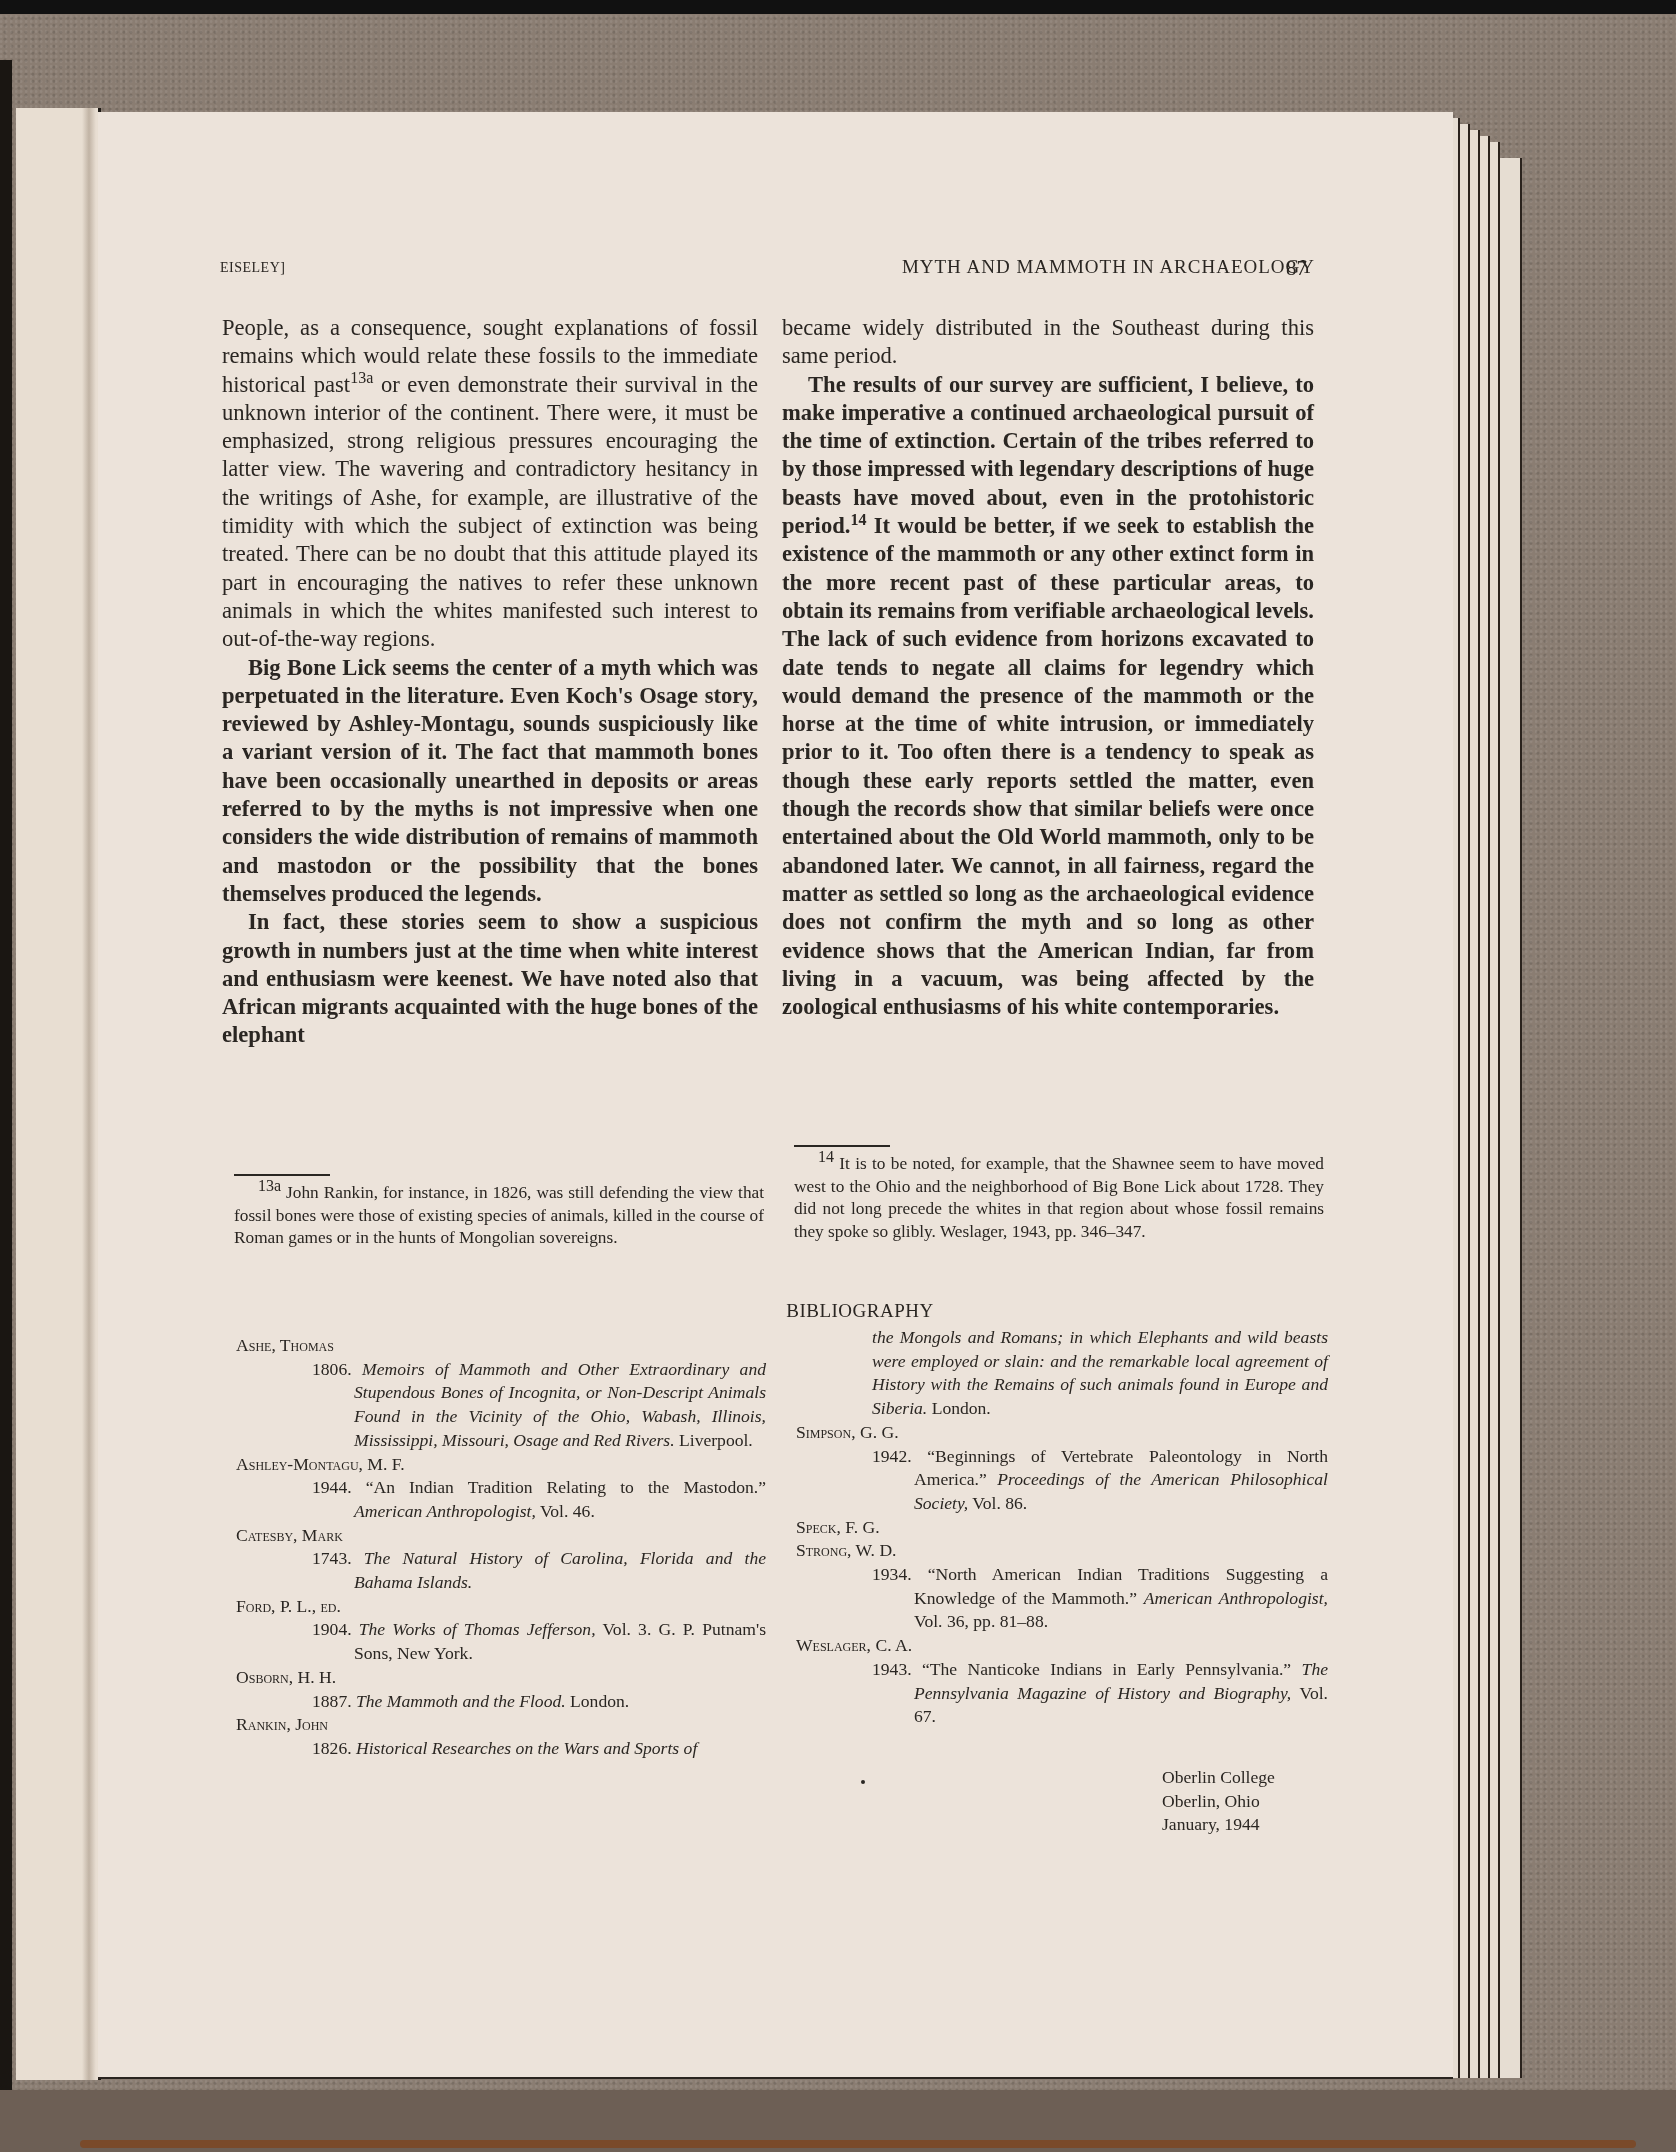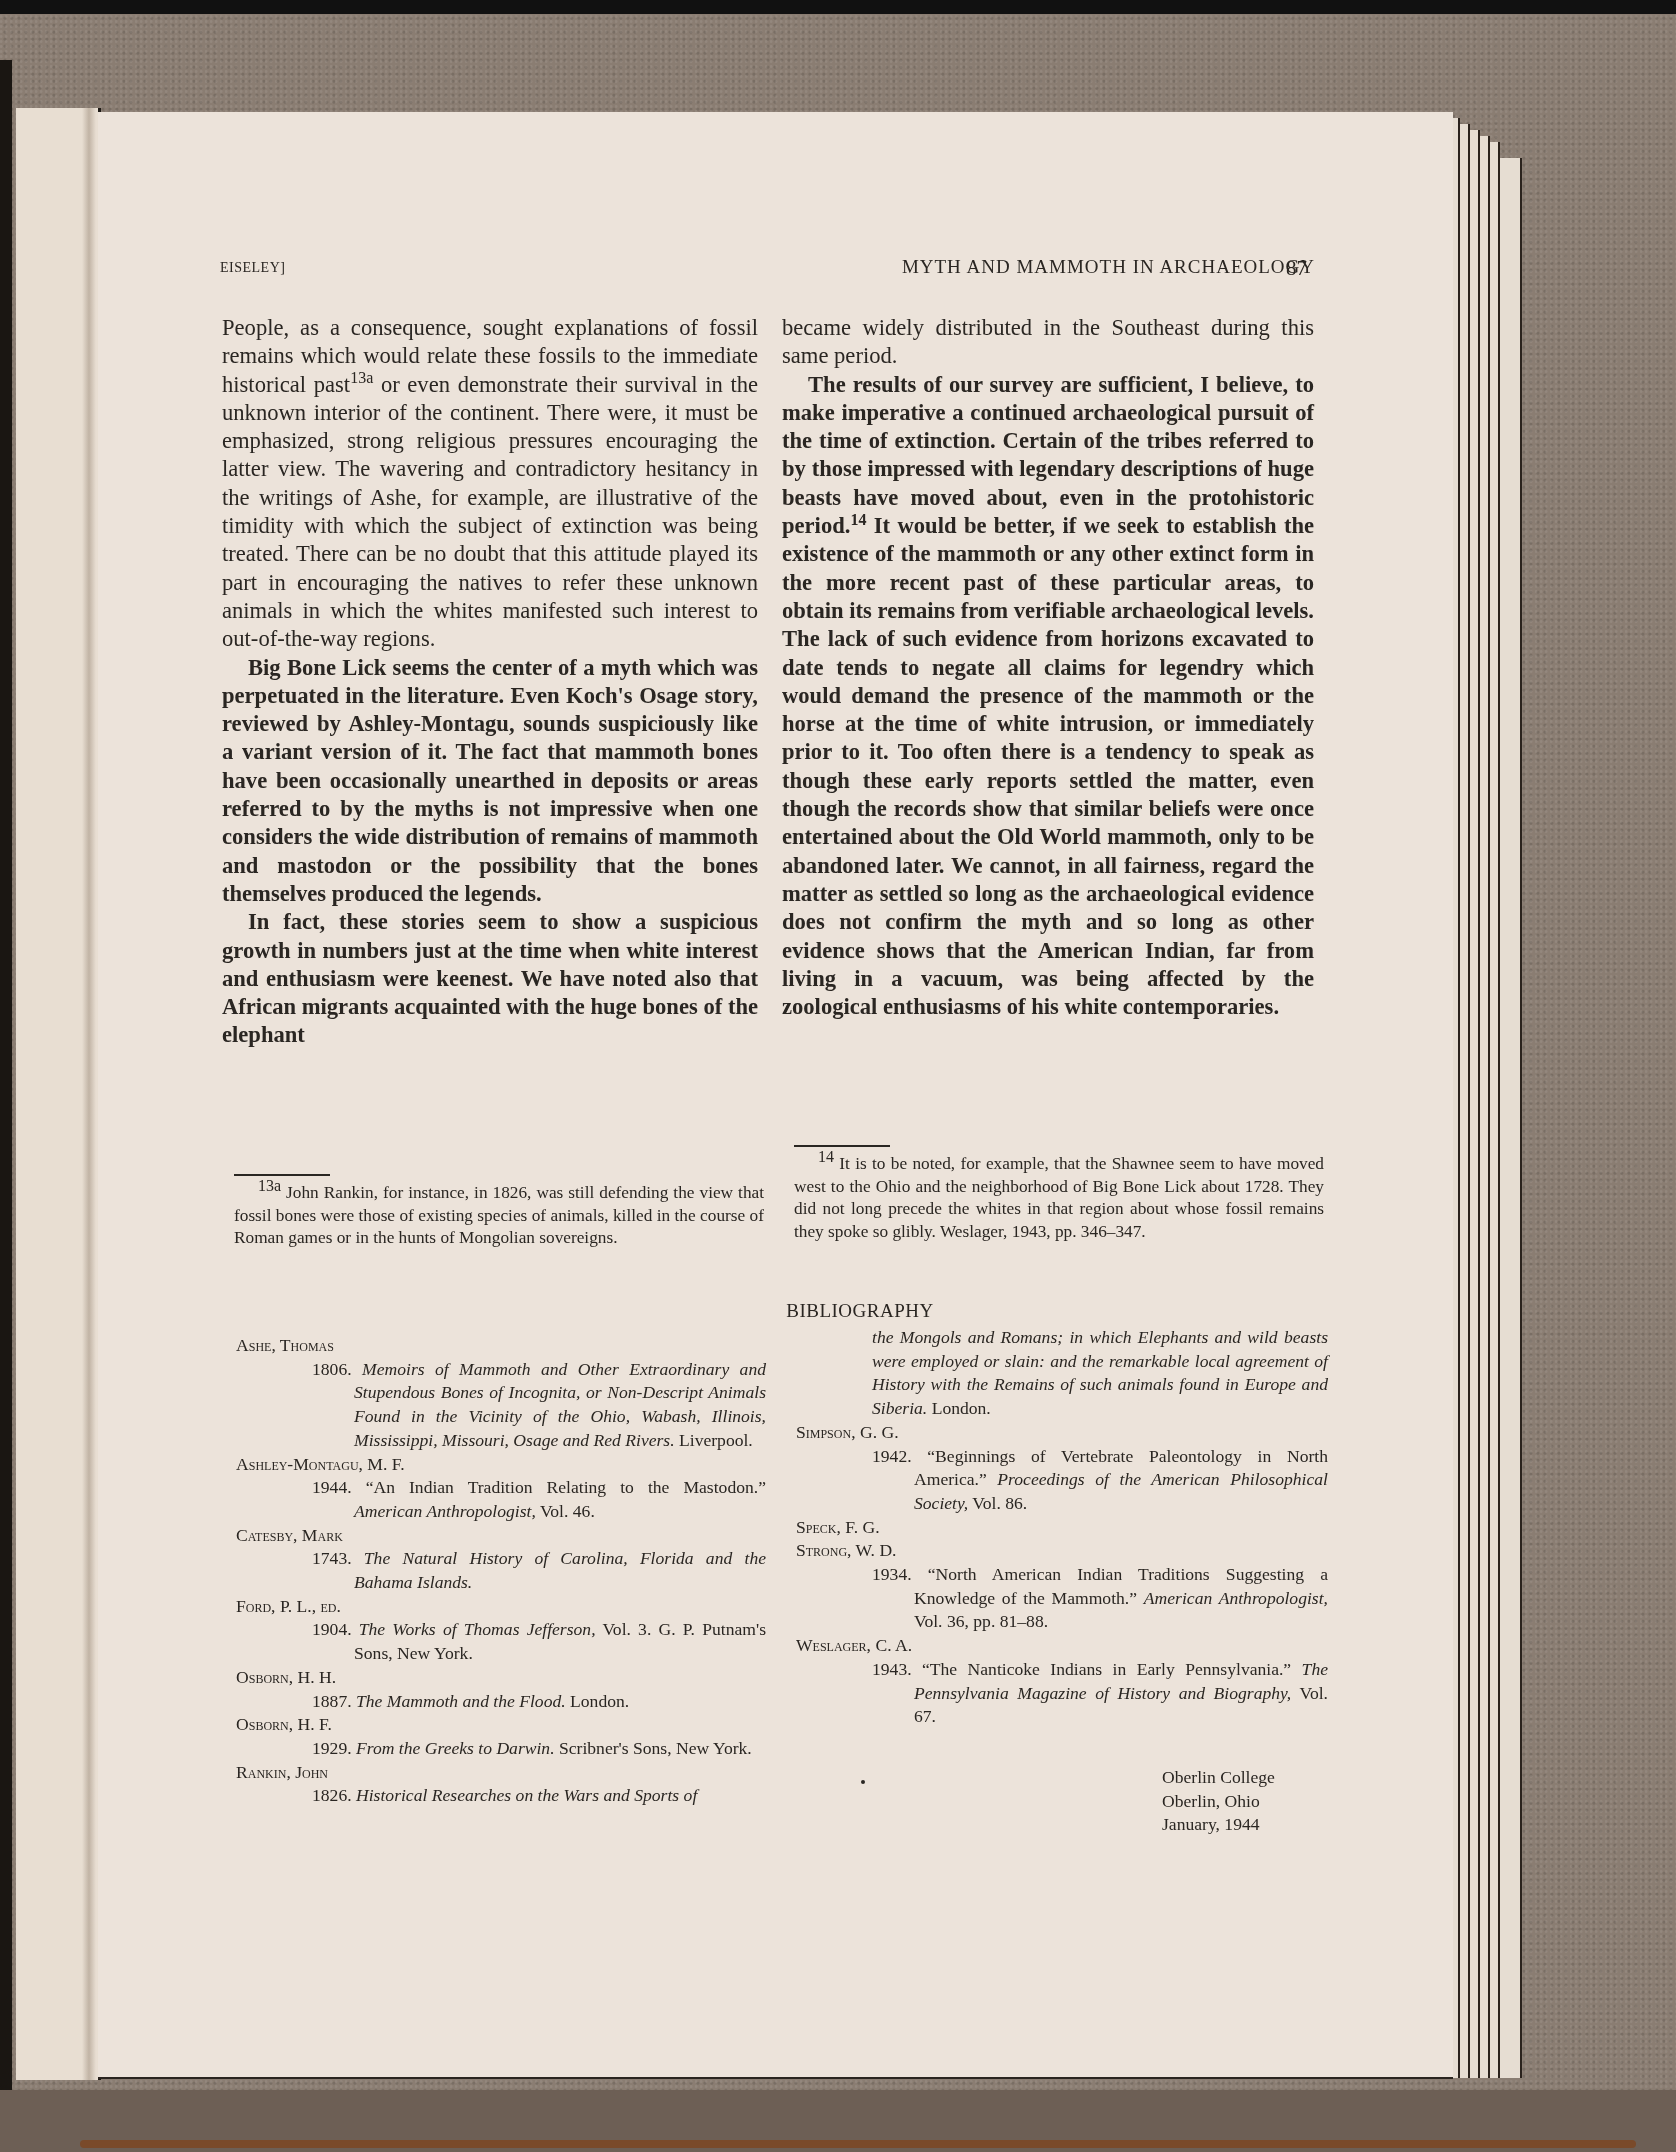--- a/index.html
+++ b/index.html
@@ -135,24 +135,20 @@
   </div>
   <div class="entry">
     <span class="author">Ford, P. L., ed.</span>
     <span class="item"><span>1904.</span><span> </span><span class="title">The Works of Thomas Jefferson,</span><span> Vol. 3. G. P. Putnam's Sons, New York.</span></span>
   </div>
   <div class="entry">
     <span class="author">Osborn, H. H.</span>
     <span class="item"><span>1887.</span><span> </span><span class="title">The Mammoth and the Flood.</span><span> London.</span></span>
   </div>
   <div class="entry">
-    <span class="author">Osborn, H. F.</span>
-    <span class="item"><span>1929.</span><span> </span><span class="title">From the Greeks to Darwin.</span><span> Scribner's Sons, New York.</span></span>
-  </div>
-  <div class="entry">
     <span class="author">Rankin, John</span>
     <span class="item"><span>1826.</span><span> </span><span class="title">Historical Researches on the Wars and Sports of</span><span></span></span>
   </div>
 </div>
 
 <div class="bib bib-right">
   <span class="cont"><span>the Mongols and Romans; in which Elephants and wild beasts were employed or slain: and the remarkable local agreement of History with the Remains of such animals found in Europe and Siberia.</span><span class="plain"> London.</span></span>
   <div class="entry">
     <span class="author">Simpson, G. G.</span>
     <span class="item"><span>1942.</span><span> “Beginnings of Vertebrate Paleontology in North America.” </span><span class="title">Proceedings of the American Philosophical Society,</span><span> Vol. 86.</span></span>

